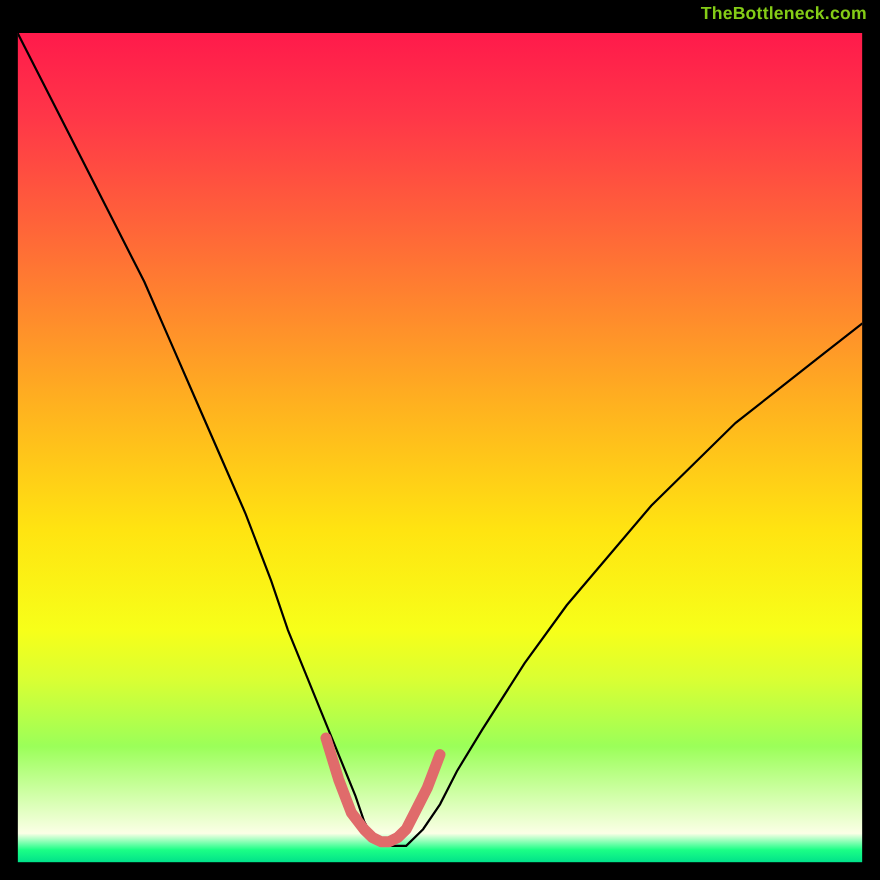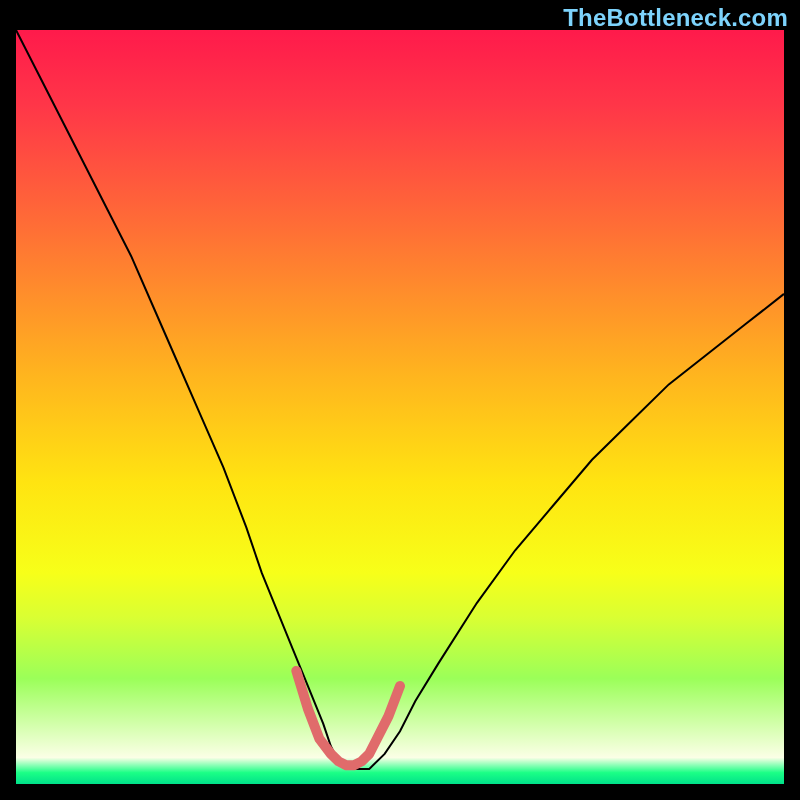--- a/index.html
+++ b/index.html
@@ -14,22 +14,22 @@
   .frame {
     position: relative;
     width: 800px;
     height: 800px;
     background: #000;
   }
   .watermark {
     position: absolute;
     top: 4px;
     right: 12px;
-    color: #7dd3fc;
-    font-size: 24px;
+    color: #84cc16;
+    font-size: 16px;
     font-weight: 600;
     letter-spacing: 0.2px;
     z-index: 5;
     text-align: right;
   }
   .plot-outer {
     position: absolute;
     left: 16px;
     top: 30px;
     width: 768px;

